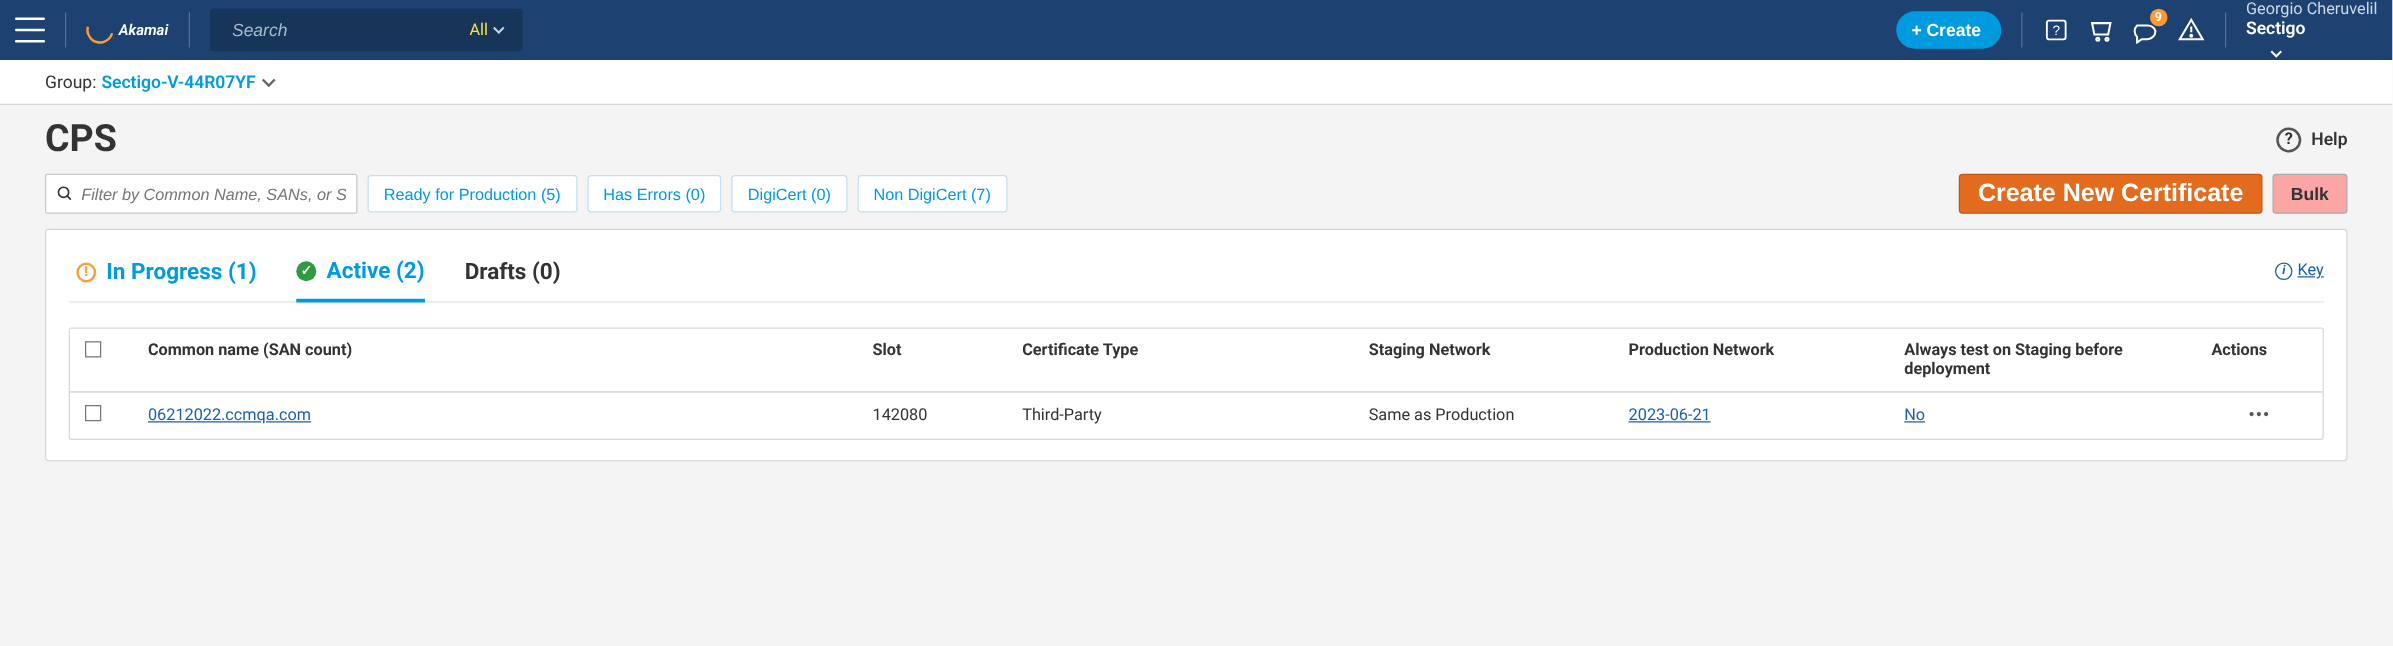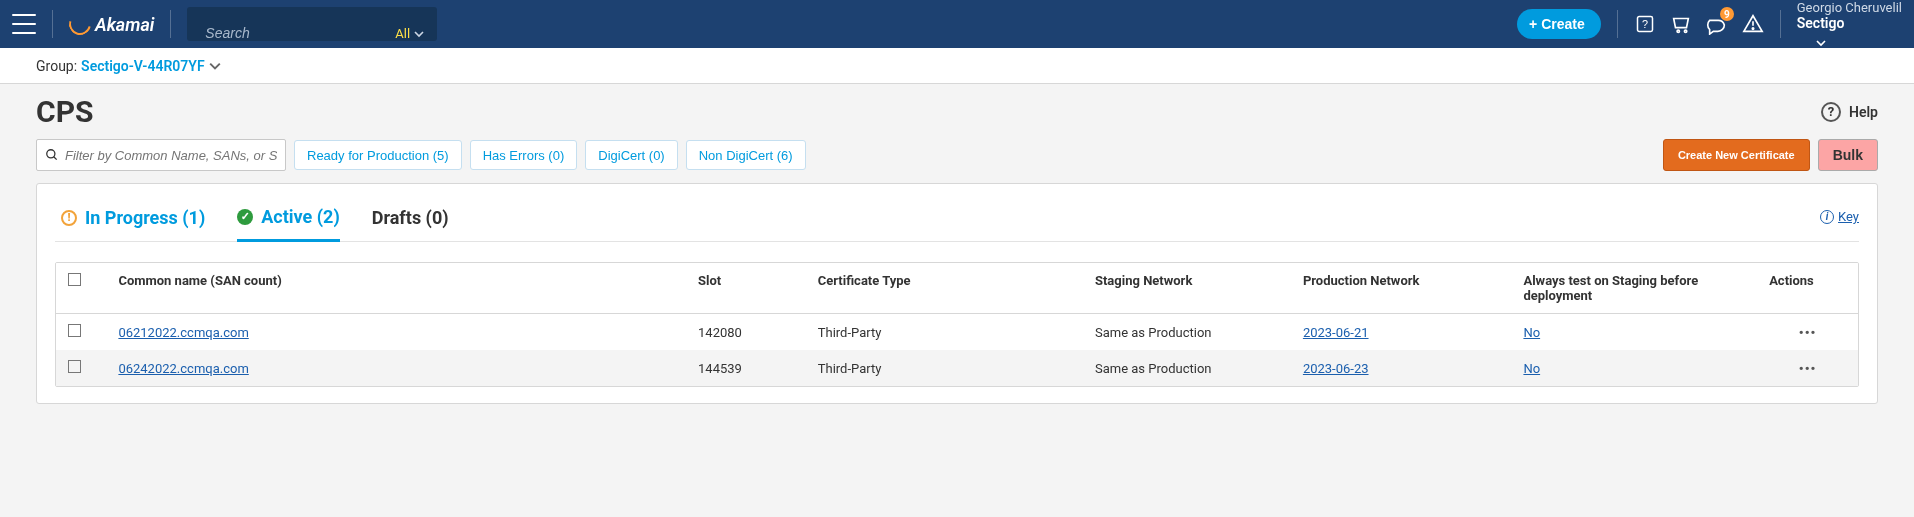--- a/index.html
+++ b/index.html
@@ -3,23 +3,23 @@
 <meta charset="utf-8">
 <style>
   * { box-sizing: border-box; margin: 0; padding: 0; }
   body { font-family: -apple-system, BlinkMacSystemFont, "Segoe UI", Roboto, Arial, sans-serif; font-size: 14px; color: #333; background: #fff; }
 
   
   .topbar { background: #1d4171; color: #fff; height: 48px; display: flex; align-items: center; padding: 0 12px; gap: 16px; }
   .hamburger { width: 24px; height: 20px; display: flex; flex-direction: column; justify-content: space-between; cursor: pointer; }
   .hamburger span { height: 2px; background: #fff; border-radius: 1px; }
   .vdiv { width: 1px; height: 28px; background: rgba(255,255,255,0.25); }
-  .logo { display: flex; align-items: center; gap: 4px; font-weight: 600; font-size: 18px; font-style: italic; }
+  .logo { display: flex; align-items: center; gap: 4px; font-weight: 600; font-size: 12px; font-style: italic; }
   .logo-swoosh { width: 22px; height: 22px; border: 2.5px solid #ff9933; border-right-color: transparent; border-top-color: transparent; border-radius: 50%; transform: rotate(-30deg); }
-  .search-wrap { display: flex; align-items: flex-end; background: #163558; border-radius: 3px; height: 34px; width: 250px; padding: 0 10px; gap: 8px; }
+  .search-wrap { display: flex; align-items: center; background: #163558; border-radius: 3px; height: 34px; width: 250px; padding: 0 10px; gap: 8px; }
   .search-wrap input { background: transparent; border: none; color: #fff; outline: none; flex: 1; font-size: 14px; font-style: italic; }
   .search-wrap input::placeholder { color: #a9b9cc; }
   .search-scope { color: #fde047; font-size: 13px; display: flex; align-items: center; gap: 4px; padding-right: 4px; cursor: pointer; }
   .topbar-spacer { flex: 1; }
   .create-btn { background: #009bde; color: #fff; border: none; border-radius: 16px; height: 30px; padding: 0 16px 0 12px; font-size: 14px; font-weight: 600; display: flex; align-items: center; gap: 6px; cursor: pointer; }
   .top-icons { display: flex; align-items: center; gap: 14px; }
   .top-icon { position: relative; width: 22px; height: 22px; color: #fff; cursor: pointer; display: flex; align-items: center; justify-content: center; }
   .badge { position: absolute; top: -6px; right: -6px; background: #ff9933; color: #fff; font-size: 10px; font-weight: 700; border-radius: 8px; min-width: 14px; height: 14px; display: flex; align-items: center; justify-content: center; padding: 0 3px; }
   .user-block { display: flex; flex-direction: column; align-items: flex-start; line-height: 1.2; }
   .user-name { font-size: 13px; color: #cfd9e6; }
@@ -36,21 +36,21 @@
   .page-title { font-size: 30px; font-weight: 700; color: #333; }
   .page-head-right { margin-left: auto; display: flex; align-items: center; gap: 8px; }
   .help-icon { width: 20px; height: 20px; border: 2px solid #555; border-radius: 50%; display: flex; align-items: center; justify-content: center; font-weight: 700; font-size: 13px; }
 
   
   .filter-row { display: flex; align-items: center; gap: 8px; margin-bottom: 12px; }
   .filter-input { display: flex; align-items: center; gap: 6px; background: #fff; border: 1px solid #c8c8c8; height: 32px; padding: 0 8px; width: 250px; border-radius: 2px; }
   .filter-input input { border: none; outline: none; flex: 1; font-size: 13px; font-style: italic; }
   .pill { background: #fff; border: 1px solid #c5dff0; color: #009bde; font-size: 13px; height: 30px; padding: 0 12px; border-radius: 3px; cursor: pointer; }
   .filter-right { margin-left: auto; display: flex; gap: 8px; }
-  .btn-primary { background: #e36b1e; color: #fff; border: 1px solid #c05614; font-weight: 600; font-size: 11px; height: 32px; padding: 0 14px; border-radius: 3px; cursor: pointer; }
+  .btn-primary { background: #e36b1e; color: #fff; border: 1px solid #c05614; font-weight: 600; font-size: 20px; height: 32px; padding: 0 14px; border-radius: 3px; cursor: pointer; }
   .btn-secondary { background: #fca5a5; color: #333; border: 1px solid #aaa; font-weight: 600; font-size: 14px; height: 32px; padding: 0 14px; border-radius: 3px; cursor: pointer; }
 
   
   .card { background: #fff; border: 1px solid #d7d7d7; border-radius: 3px; padding: 16px 18px; }
   .tabs { display: flex; align-items: center; border-bottom: 1px solid #e3e3e3; gap: 32px; padding-left: 6px; position: relative; }
   .tab { display: flex; align-items: center; gap: 8px; padding: 6px 0 12px; font-size: 18px; font-weight: 700; color: #333; cursor: pointer; }
   .tab.selectable { color: #009bde; }
   .tab.active { color: #009bde; border-bottom: 3px solid #009bde; margin-bottom: -1px; }
   .tab-icon { width: 16px; height: 16px; border-radius: 50%; display: inline-flex; align-items: center; justify-content: center; font-size: 11px; font-weight: 900; }
   .tab-icon.warn { border: 2px solid #f2a33a; color: #f2a33a; }
@@ -181,21 +181,21 @@
     <div class="filter-input">
       <svg width="14" height="14" viewBox="0 0 24 24" fill="none" stroke="#333" stroke-width="2.2">
           <circle cx="10" cy="10" r="7"></circle>
           <line x1="20" y1="20" x2="15" y2="15"></line>
         </svg>
       <input placeholder="Filter by Common Name, SANs, or Slot" style="">
     </div>
     <button class="pill">Ready for Production (5)</button>
     <button class="pill">Has Errors (0)</button>
     <button class="pill">DigiCert (0)</button>
-    <button class="pill">Non DigiCert (6)</button>
+    <button class="pill">Non DigiCert (7)</button>
 
     <div class="filter-right">
       <button class="btn-primary">Create New Certificate</button>
       <button class="btn-secondary">Bulk</button>
     </div>
   </div>
 
   <div class="card">
     <div class="tabs">
       <div class="tab selectable">
@@ -243,27 +243,17 @@
           <tr>
             <td><span class="cb"></span></td>
             <td><a href="#" class="link">06212022.ccmqa.com</a></td>
             <td>142080</td>
             <td>Third-Party</td>
             <td>Same as Production</td>
             <td><a href="#" class="link">2023-06-21</a></td>
             <td><a href="#" class="link">No</a></td>
             <td class="dots">•••</td>
           </tr>
-          <tr class="zebra">
-            <td><span class="cb"></span></td>
-            <td><a href="#" class="link">06242022.ccmqa.com</a></td>
-            <td>144539</td>
-            <td>Third-Party</td>
-            <td>Same as Production</td>
-            <td><a href="#" class="link">2023-06-23</a></td>
-            <td><a href="#" class="link">No</a></td>
-            <td class="dots">•••</td>
-          </tr>
         </tbody>
       </table>
     </div>
   </div>
 </div>
 
 </body></html>

